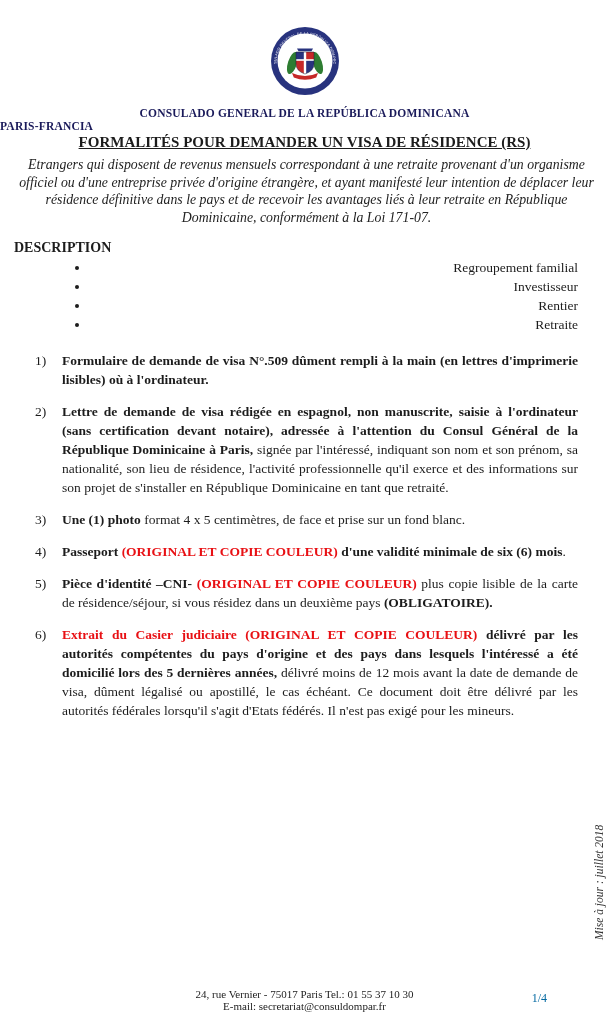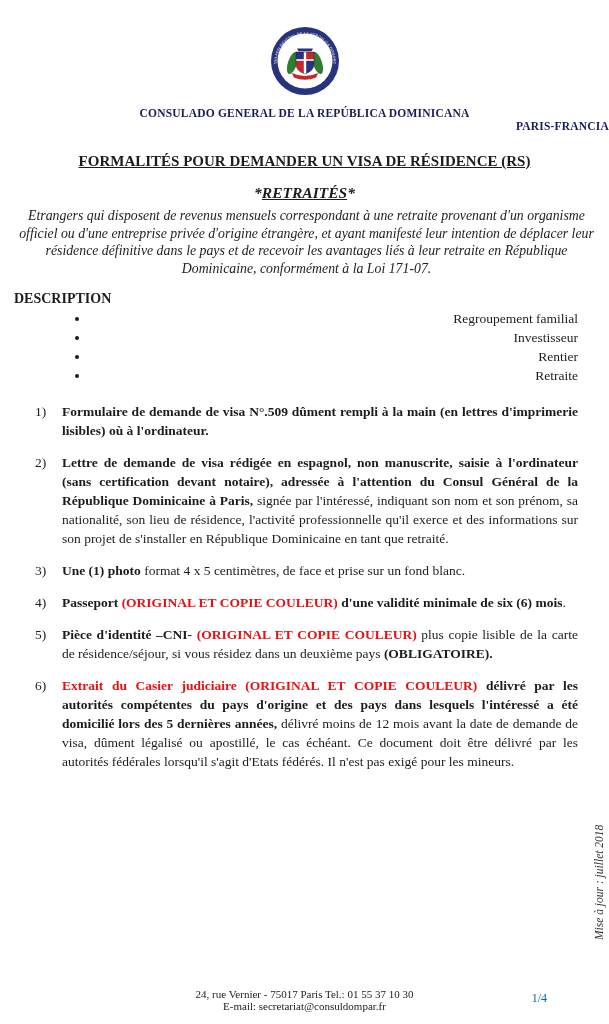--- a/index.html
+++ b/index.html
@@ -20,29 +20,28 @@
   .org-line1 {
     margin-top: 7px;
     text-align: center;
     font-weight: bold;
     font-size: 11.5px;
     line-height: 13px;
     color: var(--navy, #1a1a5a);
     letter-spacing: 0.2px;
   }
   .org-line2 {
-    text-align: right;
+    text-align: left;
     font-weight: bold;
     font-size: 11.5px;
     line-height: 13px;
     color: var(--navy, #1a1a5a);
     letter-spacing: 0.2px;
   }
   .doc-title {
-    margin-top: 19px;
     text-align: center;
     font-weight: bold;
     font-size: 15px;
     line-height: 18px;
     text-decoration: underline;
   }
   .doc-subtitle {
     margin-top: 13px;
     text-align: center;
     font-weight: bold;
@@ -166,21 +165,20 @@
         <path d="M26 26 H44 V38 Q44 45 35 48 Q26 45 26 38 Z" fill="none" stroke="#1a1a3a" stroke-width="0.5"></path>
       </g>
     </svg>
   </div>
 
   <div class="org-line1">CONSULADO GENERAL DE LA REPÚBLICA DOMINICANA</div>
   <div class="org-line2">PARIS-FRANCIA</div>
 
   <div class="doc-title">FORMALITÉS POUR DEMANDER UN VISA DE RÉSIDENCE (RS)</div>
 
-  <div class="doc-subtitle"><span>*</span><span class="subtitle-word">RETRAITÉS</span><span>*</span></div>
 
   <p class="intro">Etrangers qui disposent de revenus mensuels correspondant à une retraite provenant d'un organisme officiel ou d'une entreprise privée d'origine étrangère, et ayant manifesté leur intention de déplacer leur résidence définitive dans le pays et de recevoir les avantages liés à leur retraite en République Dominicaine, conformément à la Loi 171-07.</p>
 
   <div class="content">
 
     <div class="section-heading">DESCRIPTION</div>
 
 
     <ul class="categories">
       <li>Regroupement familial</li>

